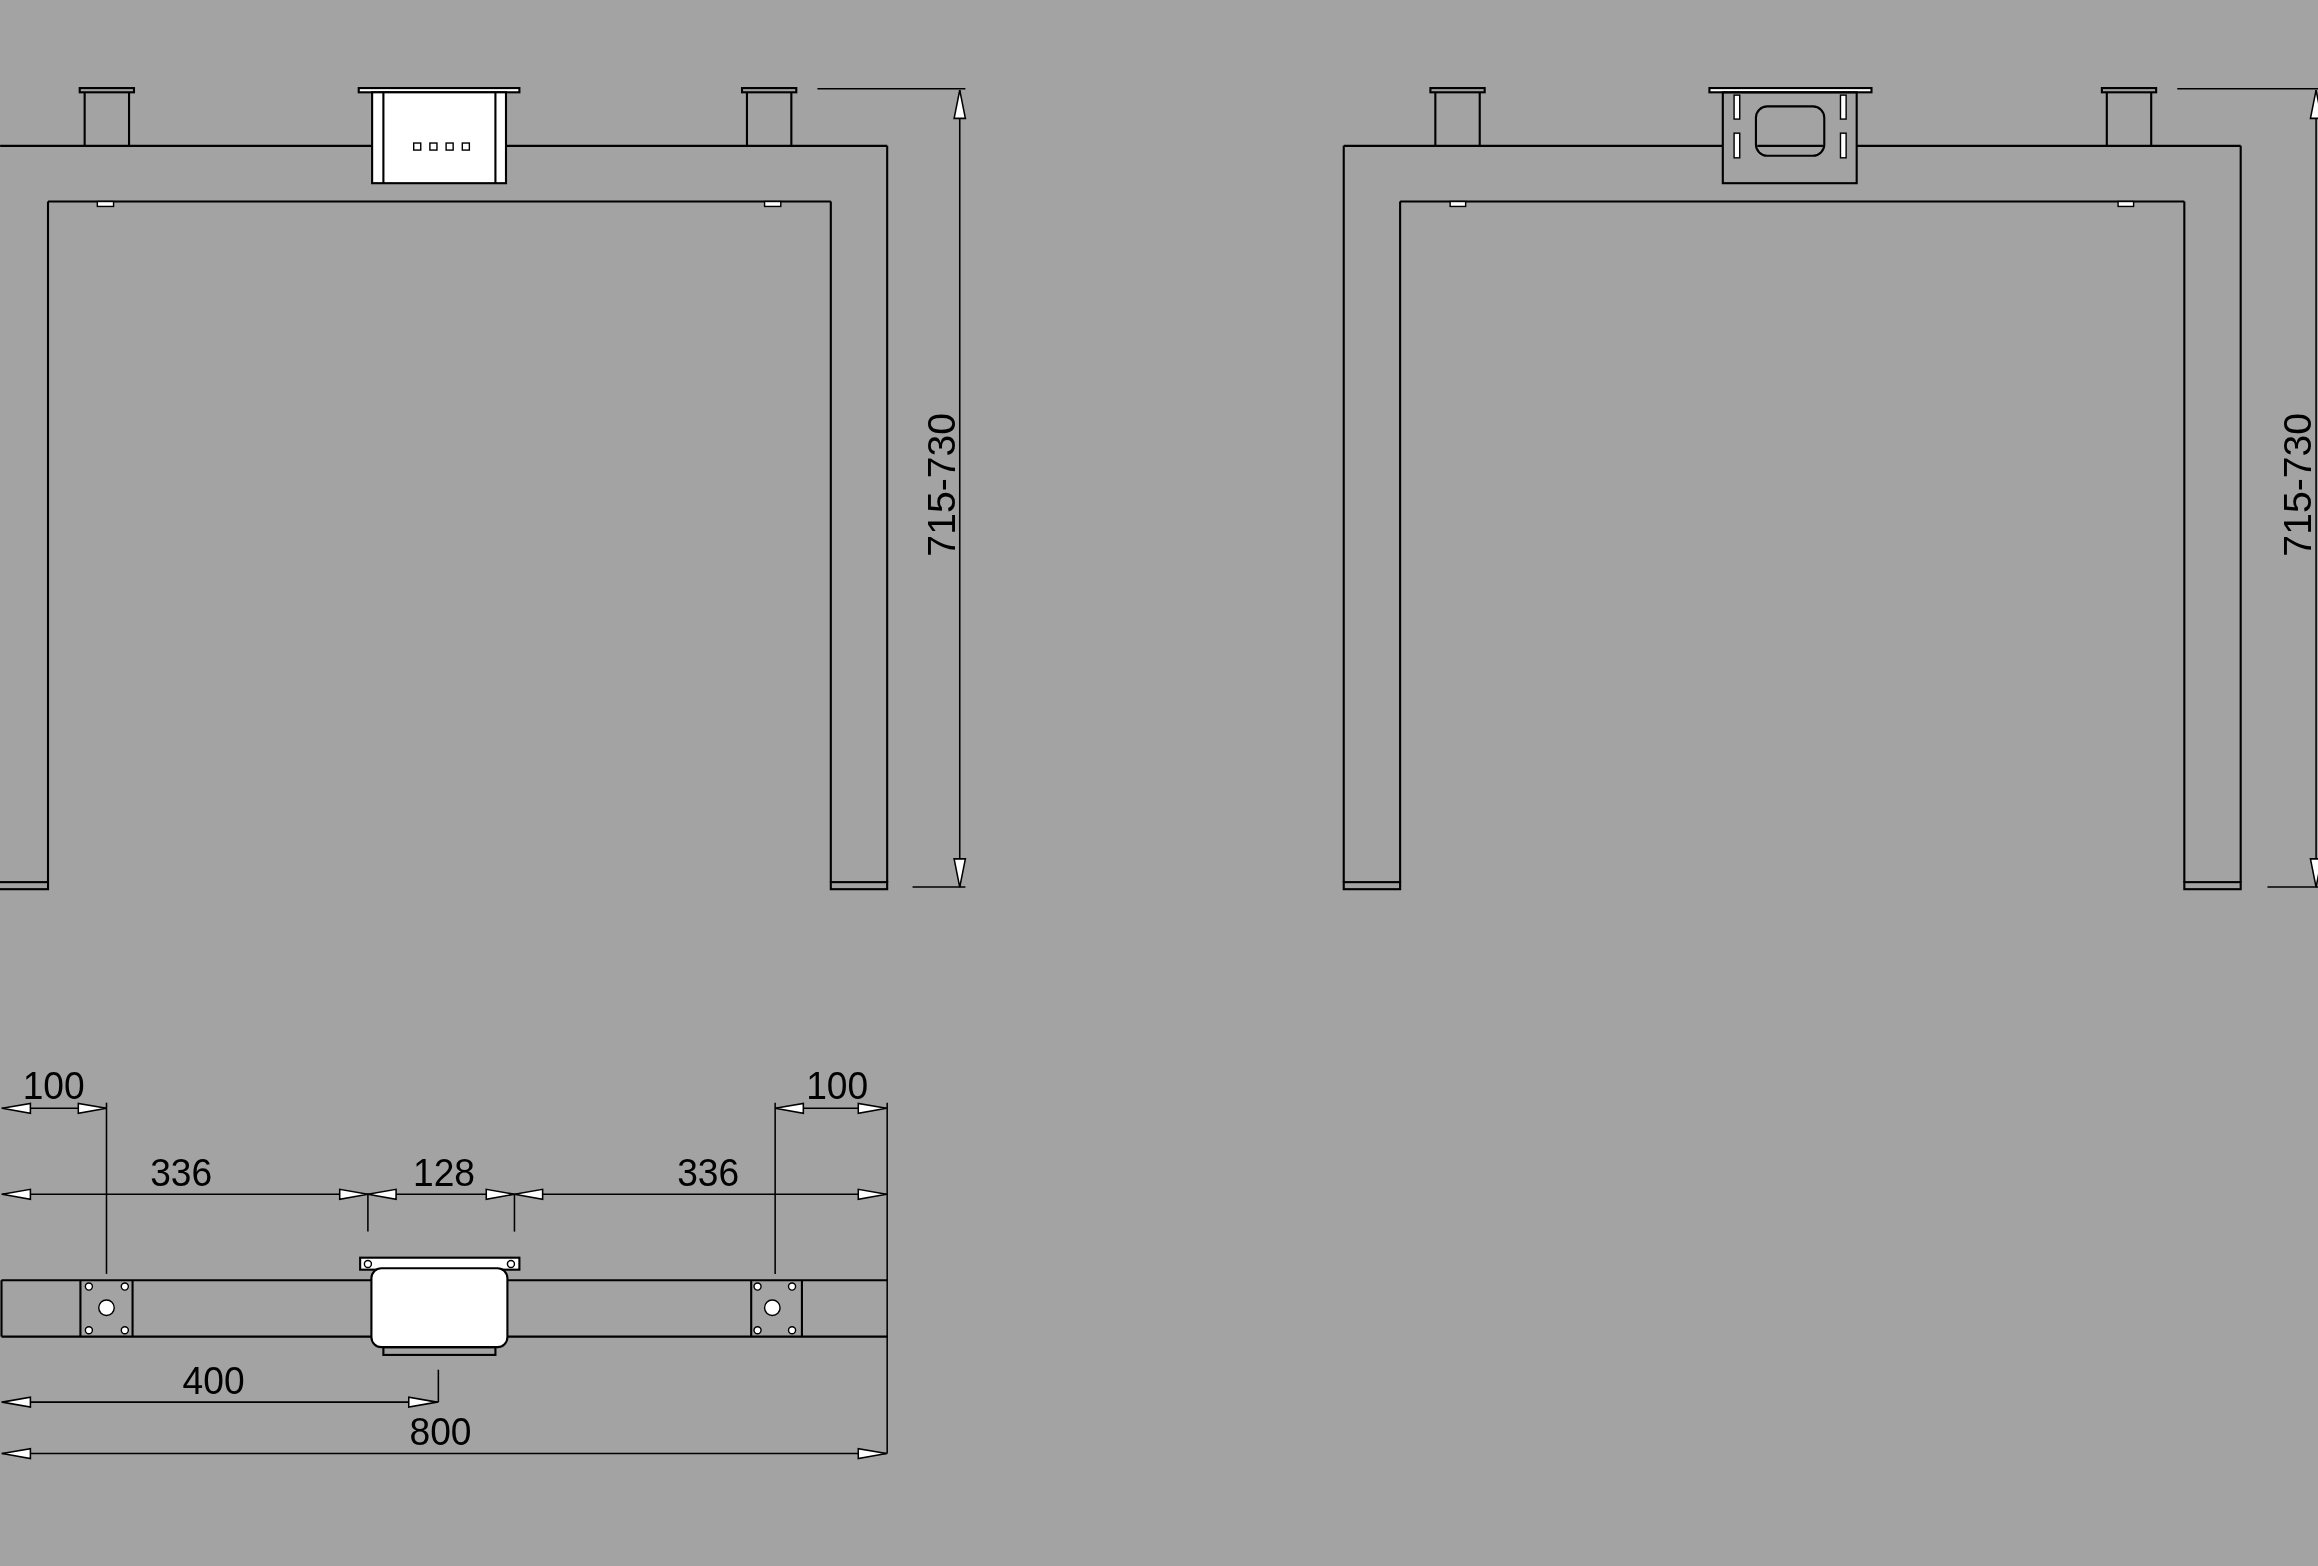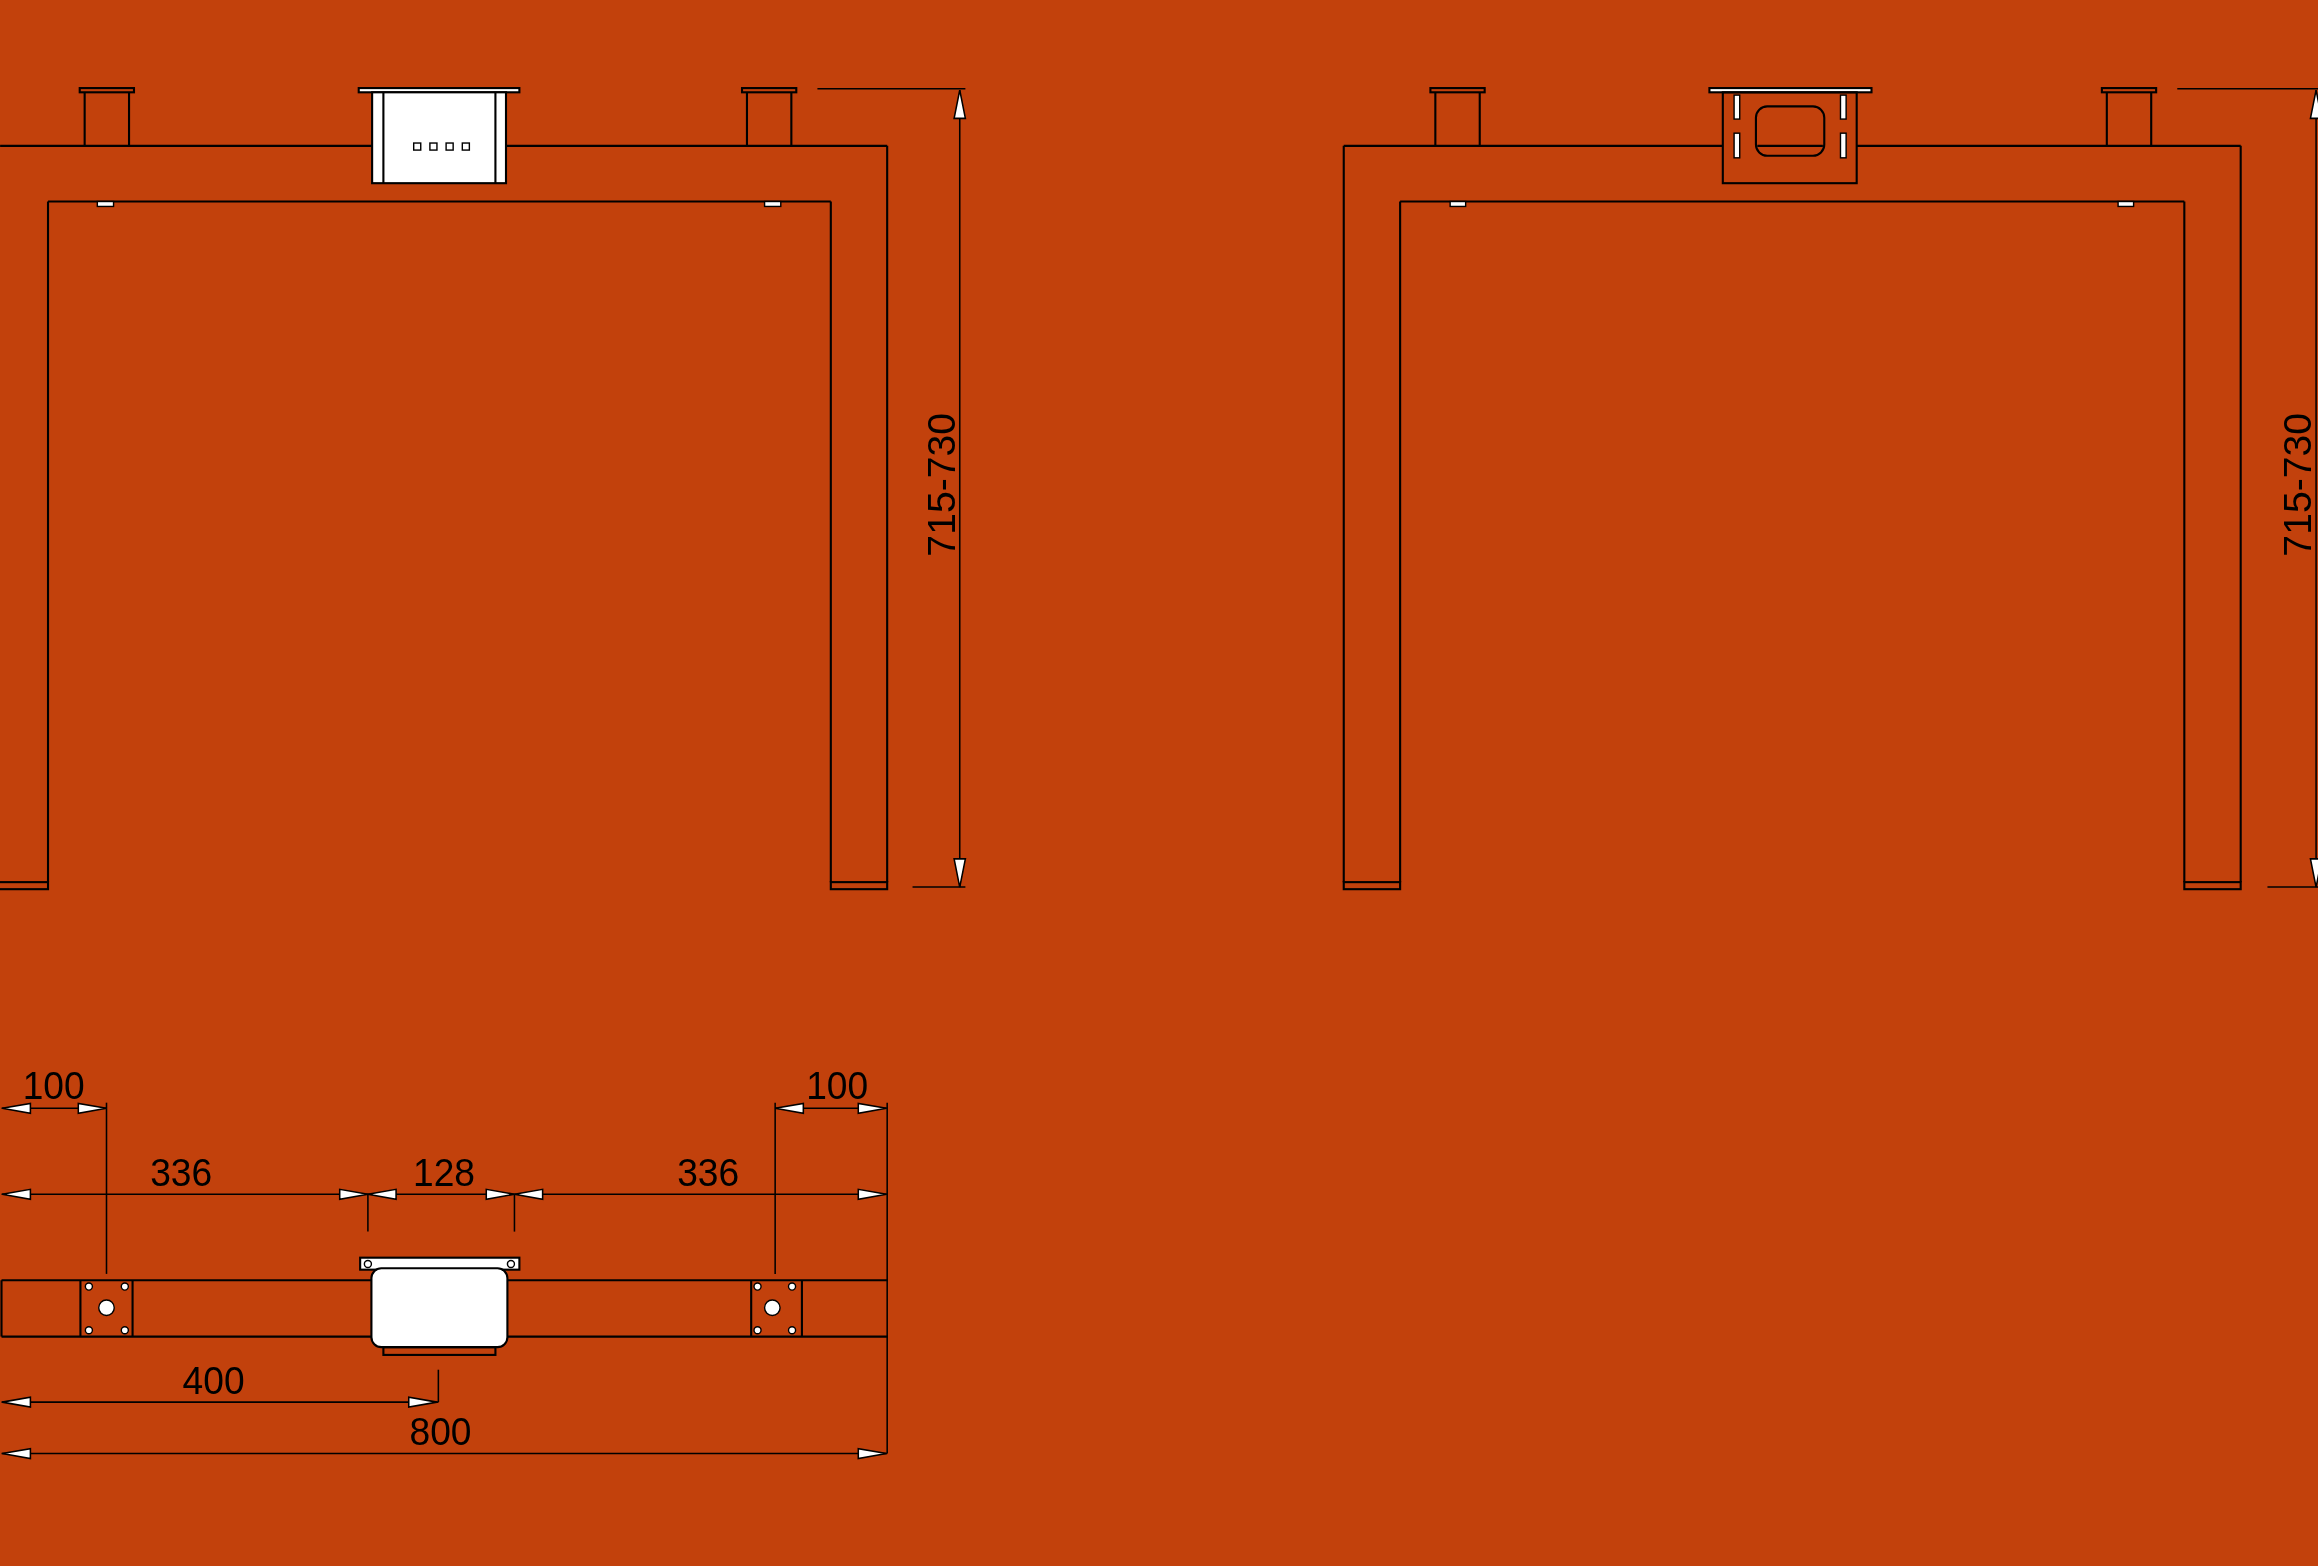--- a/index.html
+++ b/index.html
@@ -1,16 +1,16 @@
 <!DOCTYPE html>
 <html style="font-size:11.3px"><head>
 <meta charset="utf-8">
 <style>
   html,body{margin:0;padding:0;background:#ffffff;}
-  .sheet{position:relative;width:2319px;height:1567px;background:#c2410c;overflow:hidden;
+  .sheet{position:relative;width:2319px;height:1567px;background:#a3a3a3;overflow:hidden;
          font-family:"Liberation Sans", sans-serif;}
   svg{position:absolute;left:0;top:0;}
   .geo{stroke:#000;stroke-width:3;fill:none;}
   .geo-fill{stroke:#000;stroke-width:3;fill:#fff;}
   .thin{stroke:#000;stroke-width:2;fill:#fff;}
   .dim{stroke:#000;stroke-width:2.2;fill:none;}
   .arrow{stroke:#000;stroke-width:2.2;fill:#fff;}
   .dimtext{fill:#000;font-size:56px;font-family:"Liberation Sans", sans-serif;}
 </style>
 </head>

